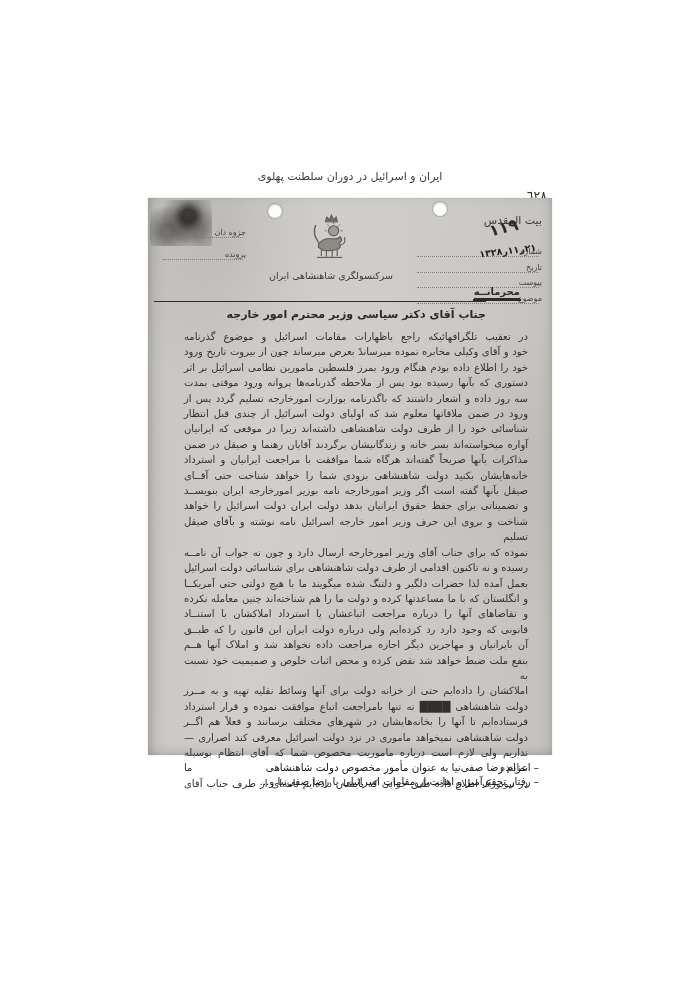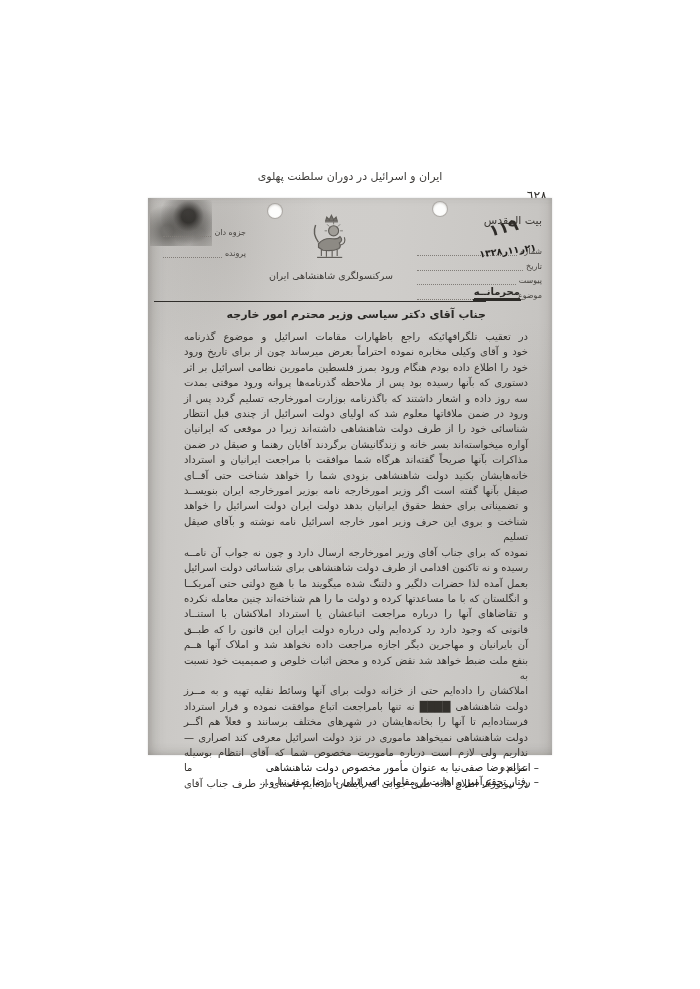--- a/index.html
+++ b/index.html
@@ -41,21 +41,21 @@
     position:absolute; left:2px; top:2px; width:62px; height:46px;
     background:
       radial-gradient(circle at 62% 35%, rgba(28,26,23,.8) 0 14%, rgba(28,26,23,.28) 32%, transparent 58%),
       radial-gradient(circle at 28% 68%, rgba(42,40,36,.5) 0 12%, transparent 48%),
       radial-gradient(circle at 80% 72%, rgba(42,40,36,.32) 0 9%, transparent 42%);
     filter: blur(.4px);
   }
 
   
   .fields-left { position:absolute; left:12px; top:30px; width:86px; }
-  .field-row { display:flex; direction:rtl; align-items:flex-end; margin-bottom:12px; }
+  .field-row { display:flex; direction:rtl; margin-bottom:12px;flex-direction:column; }
   .field-label { font-size:8px; color:#45423e; white-space:nowrap; }
   .field-dots { flex:1; border-bottom:1px dotted #817d78; height:8px; margin:0 3px; min-width:14px; }
 
   
   .emblem-wrap { position:absolute; left:159px; top:12px; width:46px; height:56px; }
   .office-name {
     position:absolute; left:112px; top:72px; width:142px; text-align:center;
     direction:rtl; font-size:9.5px; color:#3c3935;
   }
 
@@ -178,21 +178,21 @@
     <span>محرمانــه</span>
   </div>
   <div class="addressee-row">
     <div class="addressee-rule"></div>
     <div class="addressee-text">جناب آقای دکتر سیاسی وزیر محترم امور خارجه</div>
   </div>
 
   <div class="letter-body">
 
   <div class="body-line">در تعقیب تلگرافهائیکه راجع باظهارات مقامات اسرائیل و موضوع گذرنامه</div>
-      <div class="body-line">خود و آقای وکیلی مخابره نموده احتراماً بعرض میرساند چون از برای تاریخ ورود</div>
+      <div class="body-line">خود و آقای وکیلی مخابره نموده میرساندً بعرض میرساند چون از بیروت تاریخ ورود</div>
       <div class="body-line">خود را اطلاع داده بودم هنگام ورود بمرز فلسطین مامورین نظامی اسرائیل بر اثر</div>
       <div class="body-line">دستوری که بآنها رسیده بود پس از ملاحظه گذرنامه‌ها پروانه ورود موقتی بمدت</div>
       <div class="body-line">سه روز داده و اشعار داشتند که باگذرنامه بوزارت امورخارجه تسلیم گردد پس از</div>
       <div class="body-line">ورود در ضمن ملاقاتها معلوم شد که اولیای دولت اسرائیل از چندی قبل انتظار</div>
       <div class="body-line">شناسائی خود را از طرف دولت شاهنشاهی داشته‌اند زیرا در موقعی که ایرانیان</div>
       <div class="body-line">آواره میخواسته‌اند بسر خانه و زندگانیشان برگردند آقایان رهنما و صیقل در ضمن</div>
       <div class="body-line">مذاکرات بآنها صریحاً گفته‌اند هرگاه شما موافقت با مراجعت ایرانیان و استرداد</div>
       <div class="body-line">خانه‌هایشان بکنید دولت شاهنشاهی بزودی شما را خواهد شناخت حتی آقــای</div>
       <div class="body-line">صیقل بآنها گفته است اگر وزیر امورخارجه نامه بوزیر امورخارجه ایران بنویســد</div>
       <div class="body-line">و تضمیناتی برای حفظ حقوق ایرانیان بدهد دولت ایران دولت اسرائیل را خواهد</div>

